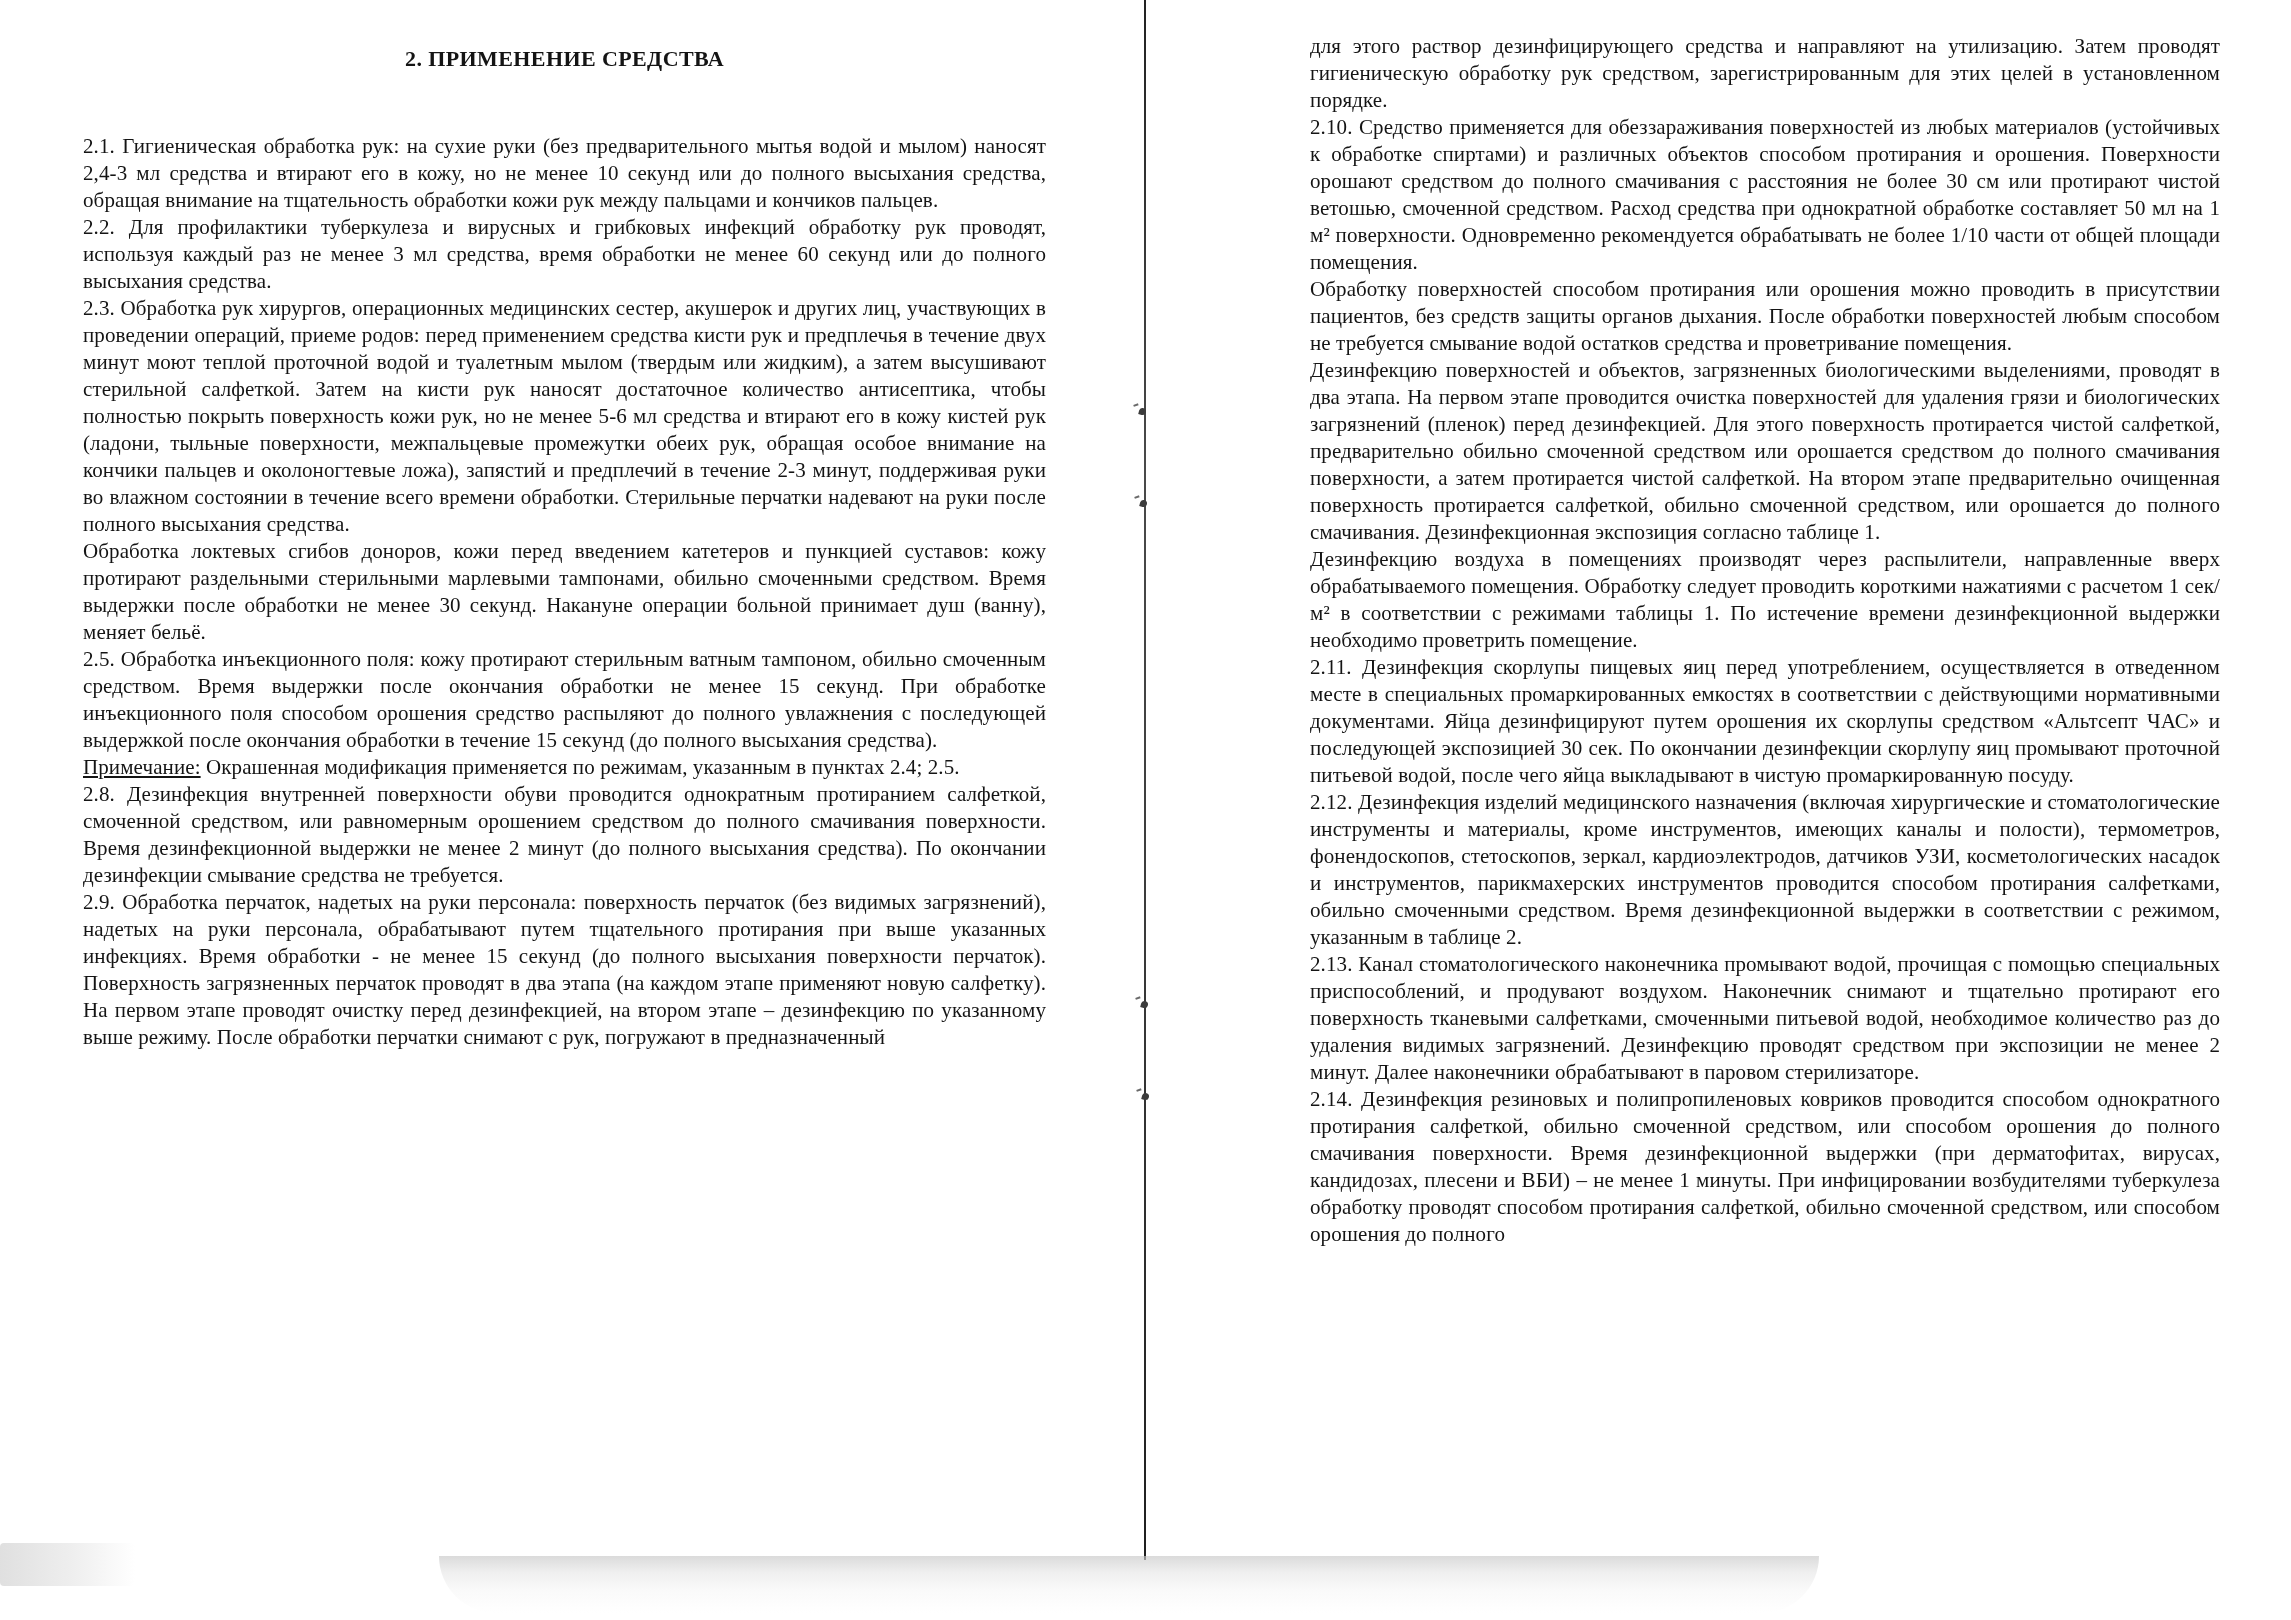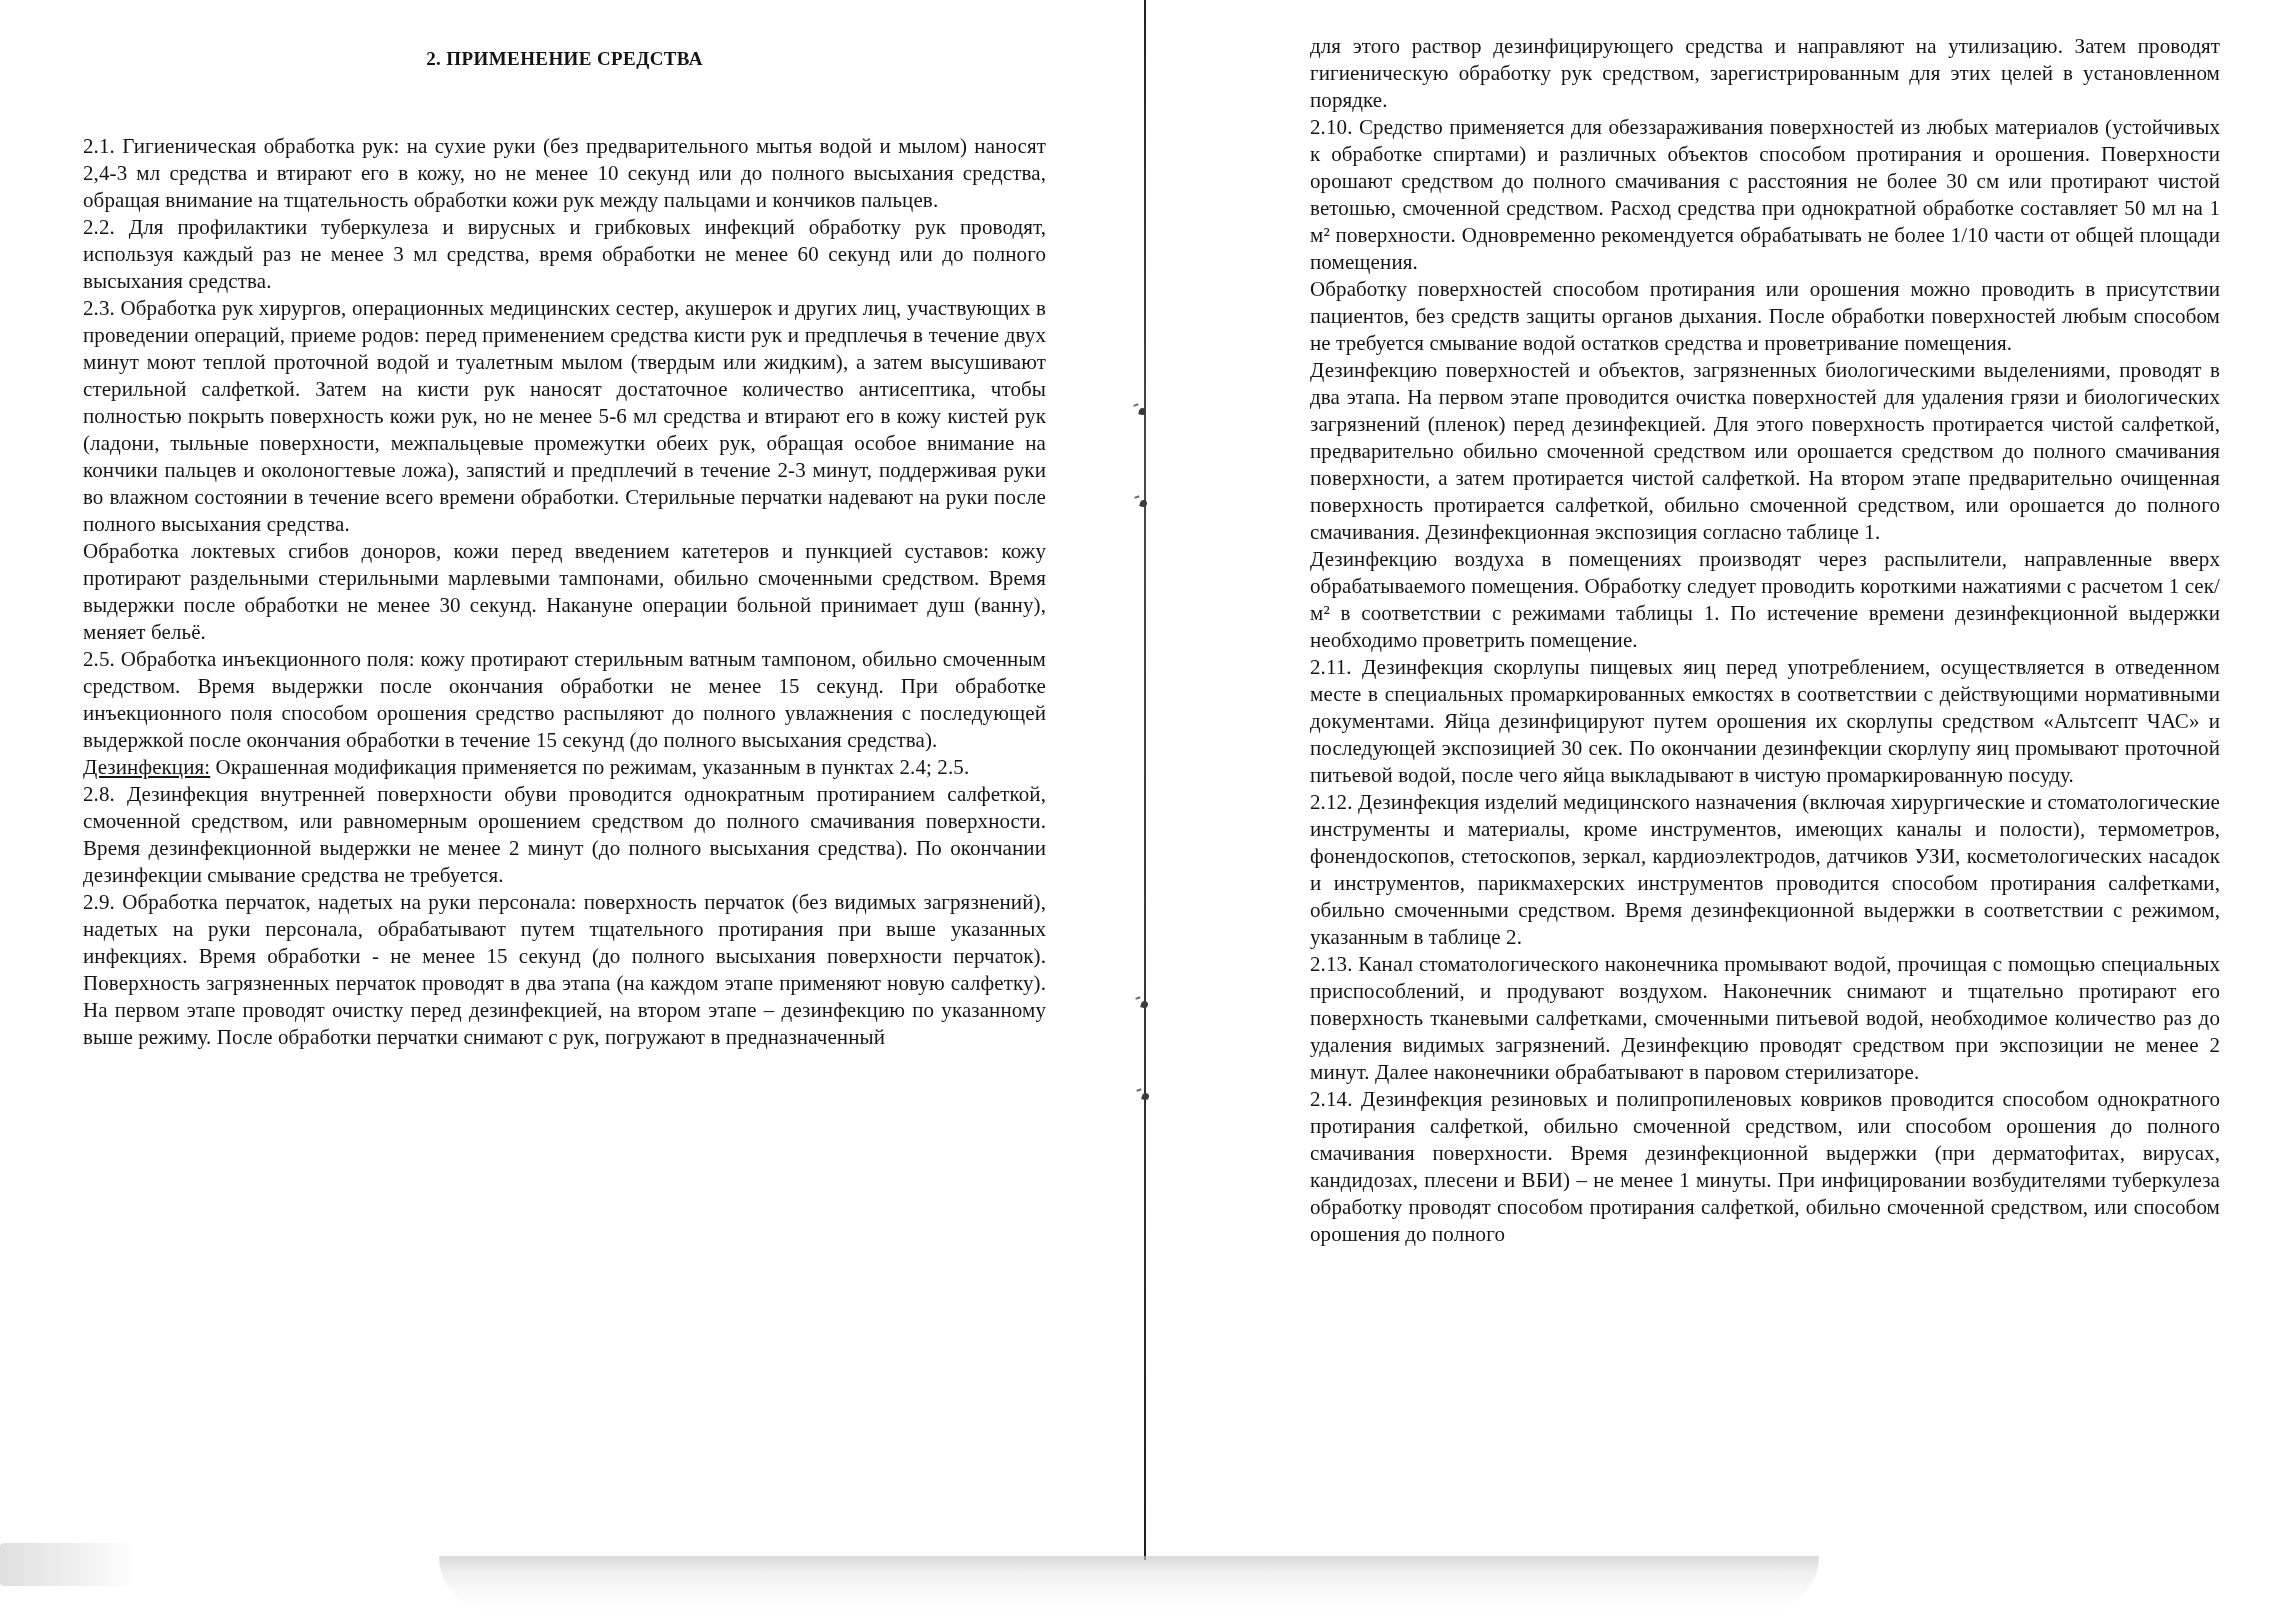--- a/index.html
+++ b/index.html
@@ -15,21 +15,21 @@
     position:absolute;
     font-size:21px;
     line-height:27px;
     text-align:justify;
     letter-spacing:0.1px;
   }
   .page p { margin:0; }
   .doc-title {
     text-align:center;
     font-weight:bold;
-    font-size:19px;
+    font-size:22px;
     letter-spacing:0.4px;
     margin:0 0 61px 0;
   }
   .u { text-decoration:underline; }
   .spine {
     position:absolute;
     left:1144px; top:0;
     width:2px; height:1560px;
     background:linear-gradient(to bottom,#222 0%,#4a4a4a 30%,#3a3a3a 60%,#1f1f1f 100%);
   }
@@ -71,21 +71,21 @@
 <div class="sheet">
 
   <div class="page" style="left:83px; top:45px; width:963px;">
     <h1 class="doc-title">2. ПРИМЕНЕНИЕ СРЕДСТВА</h1>
     <div id="left-page-paragraphs">
         <p>2.1. Гигиеническая обработка рук: на сухие руки (без предварительного мытья водой и мылом) наносят 2,4-3 мл средства и втирают его в кожу, но не менее 10 секунд или до полного высыхания средства, обращая внимание на тщательность обработки кожи рук между пальцами и кончиков пальцев.</p>
         <p>2.2. Для профилактики туберкулеза и вирусных и грибковых инфекций обработку рук проводят, используя каждый раз не менее 3 мл средства, время обработки не менее 60 секунд или до полного высыхания средства.</p>
         <p>2.3. Обработка рук хирургов, операционных медицинских сестер, акушерок и других лиц, участвующих в проведении операций, приеме родов: перед применением средства кисти рук и предплечья в течение двух минут моют теплой проточной водой и туалетным мылом (твердым или жидким), а затем высушивают стерильной салфеткой. Затем на кисти рук наносят достаточное количество антисептика, чтобы полностью покрыть поверхность кожи рук, но не менее 5-6 мл средства и втирают его в кожу кистей рук (ладони, тыльные поверхности, межпальцевые промежутки обеих рук, обращая особое внимание на кончики пальцев и околоногтевые ложа), запястий и предплечий в течение 2-3 минут, поддерживая руки во влажном состоянии в течение всего времени обработки. Стерильные перчатки надевают на руки после полного высыхания средства.</p>
         <p>Обработка локтевых сгибов доноров, кожи перед введением катетеров и пункцией суставов: кожу протирают раздельными стерильными марлевыми тампонами, обильно смоченными средством. Время выдержки после обработки не менее 30 секунд. Накануне операции больной принимает душ (ванну), меняет бельё.</p>
         <p>2.5. Обработка инъекционного поля: кожу протирают стерильным ватным тампоном, обильно смоченным средством. Время выдержки после окончания обработки не менее 15 секунд. При обработке инъекционного поля способом орошения средство распыляют до полного увлажнения с последующей выдержкой после окончания обработки в течение 15 секунд (до полного высыхания средства).</p>
-        <p><span class="u">Дезинфекция:</span> Окрашенная модификация применяется по режимам, указанным в пунктах 2.4; 2.5.</p>
+        <p><span class="u">Примечание:</span> Окрашенная модификация применяется по режимам, указанным в пунктах 2.4; 2.5.</p>
         <p>2.8. Дезинфекция внутренней поверхности обуви проводится однократным протиранием салфеткой, смоченной средством, или равномерным орошением средством до полного смачивания поверхности. Время дезинфекционной выдержки не менее 2 минут (до полного высыхания средства). По окончании дезинфекции смывание средства не требуется.</p>
         <p>2.9. Обработка перчаток, надетых на руки персонала: поверхность перчаток (без видимых загрязнений), надетых на руки персонала, обрабатывают путем тщательного протирания при выше указанных инфекциях. Время обработки - не менее 15 секунд (до полного высыхания поверхности перчаток). Поверхность загрязненных перчаток проводят в два этапа (на каждом этапе применяют новую салфетку). На первом этапе проводят очистку перед дезинфекцией, на втором этапе – дезинфекцию по указанному выше режиму. После обработки перчатки снимают с рук, погружают в предназначенный</p>
       </div>
   </div>
 
   <div class="page" style="left:1310px; top:33px; width:910px;">
     <div id="right-page-paragraphs">
         <p>для этого раствор дезинфицирующего средства и направляют на утилизацию. Затем проводят гигиеническую обработку рук средством, зарегистрированным для этих целей в установленном порядке.</p>
         <p>2.10. Средство применяется для обеззараживания поверхностей из любых материалов (устойчивых к обработке спиртами) и различных объектов способом протирания и орошения. Поверхности орошают средством до полного смачивания с расстояния не более 30 см или протирают чистой ветошью, смоченной средством. Расход средства при однократной обработке составляет 50 мл на 1 м² поверхности. Одновременно рекомендуется обрабатывать не более 1/10 части от общей площади помещения.</p>
         <p>Обработку поверхностей способом протирания или орошения можно проводить в присутствии пациентов, без средств защиты органов дыхания. После обработки поверхностей любым способом не требуется смывание водой остатков средства и проветривание помещения.</p>

